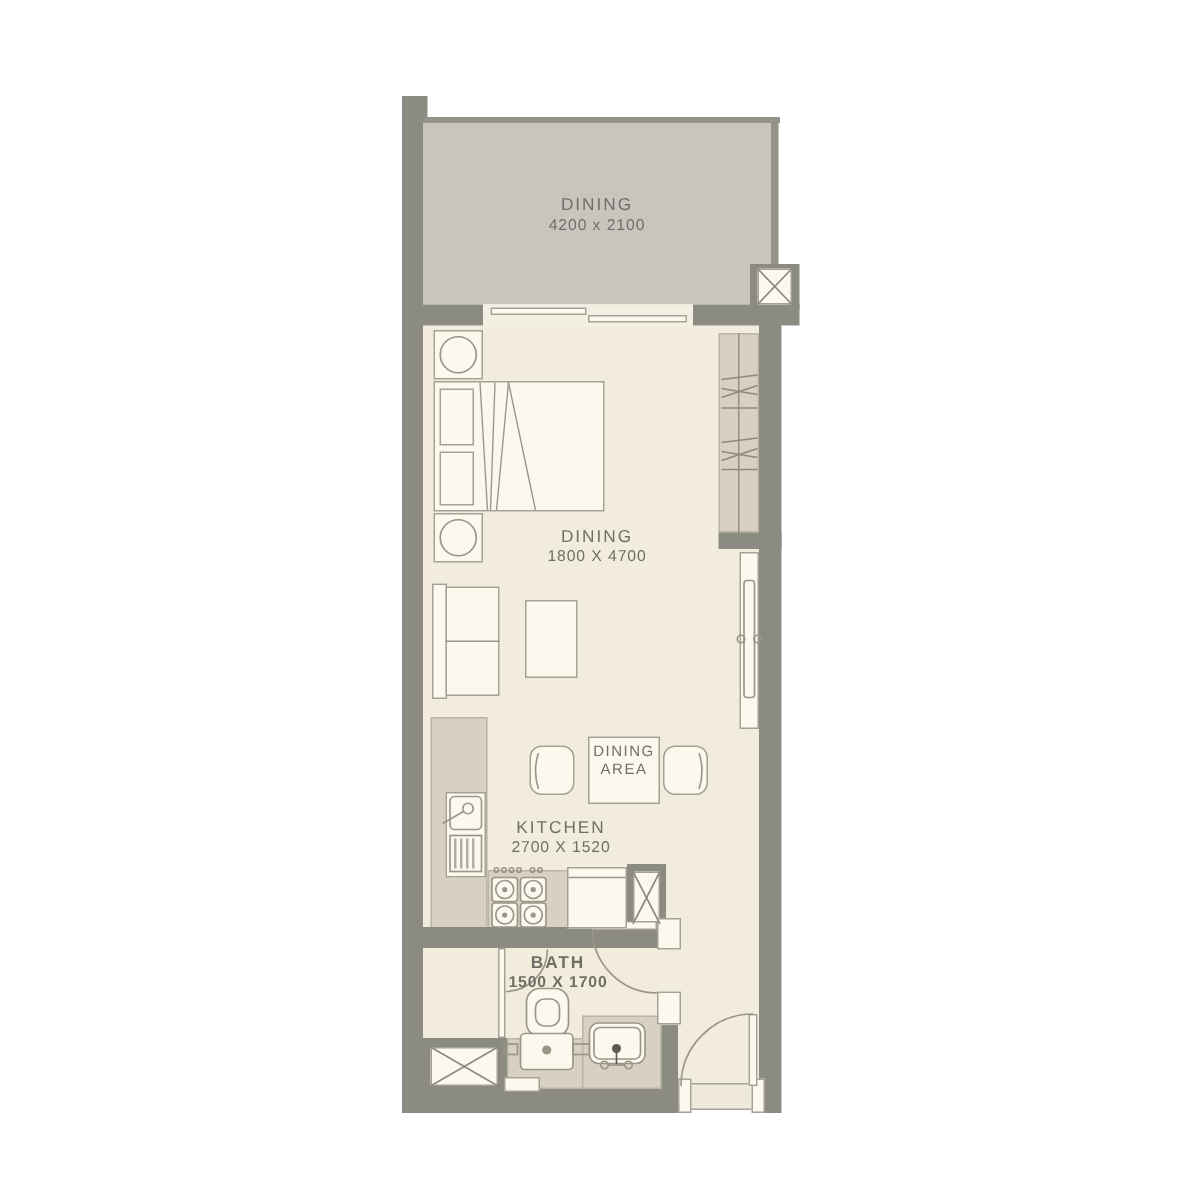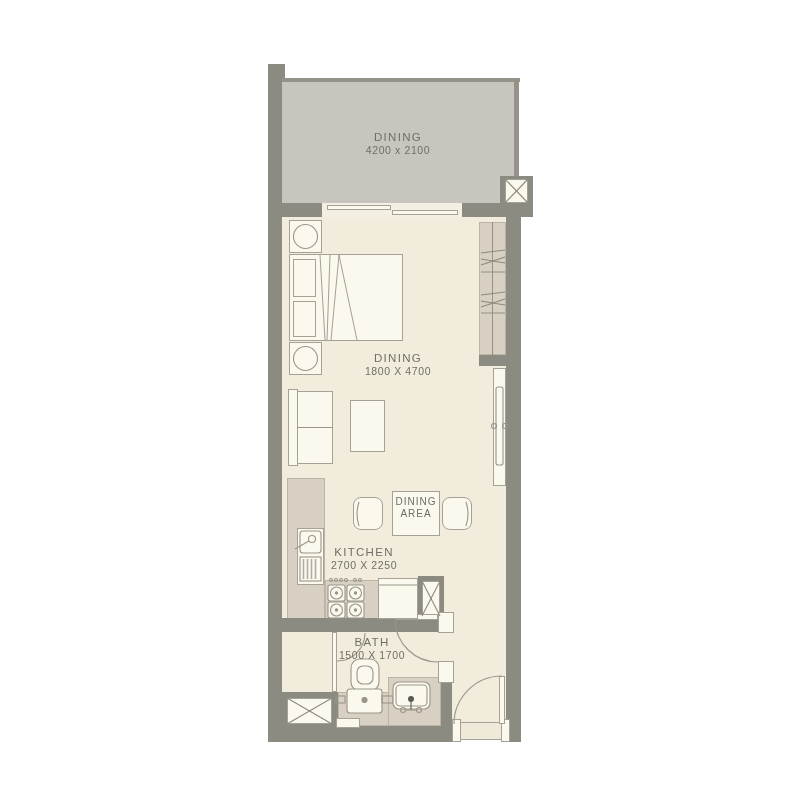--- a/index.html
+++ b/index.html
@@ -193,22 +193,22 @@
     <div class="room-dims">4200 x 2100</div>
   </div>
   <div class="abs lbl" style="left:318px;top:352px;">
     <div class="room-name">DINING</div>
     <div class="room-dims">1800 X 4700</div>
   </div>
   <div class="abs lbl lbl-small" style="left:336px;top:496px;">
     <div class="room-name">DINING</div>
     <div class="room-name">AREA</div>
   </div>
-  <div class="abs lbl" style="left:284px;top:546px;">
+  <div class="abs lbl" style="left:294px;top:546px;">
     <div class="room-name">KITCHEN</div>
-    <div class="room-dims">2700 X 2250</div>
-  </div>
-  <div class="abs lbl" style="left:292px;top:636px;">
+    <div class="room-dims">2700 X 1520</div>
+  </div>
+  <div class="abs lbl" style="left:292px;top:636px;font-weight:bold;">
     <div class="room-name">BATH</div>
     <div class="room-dims">1500 X 1700</div>
   </div>
 
 </div>
 
 </body></html>

